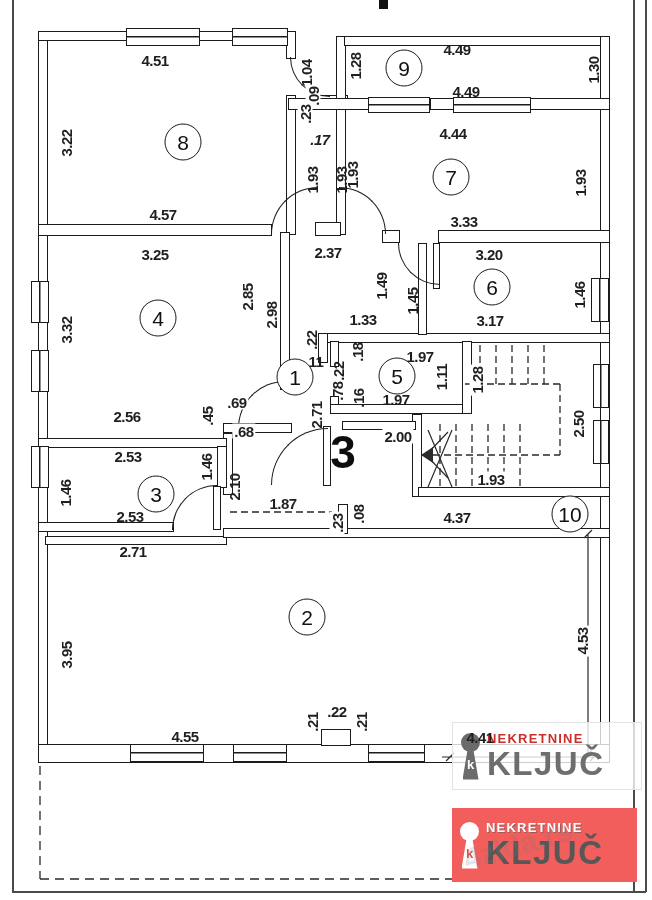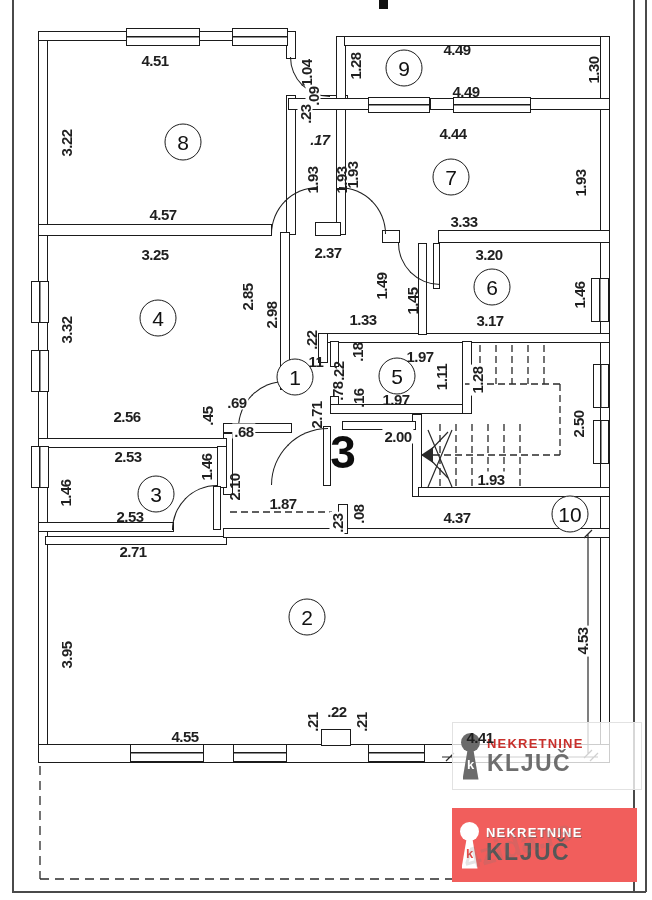--- a/index.html
+++ b/index.html
@@ -27,21 +27,21 @@
   
   .badge{position:absolute;box-sizing:border-box;display:flex;align-items:center;gap:7px;padding:6px 8px;}
   .badge1{left:452px;top:722px;width:190px;height:68px;background:rgba(255,255,255,0.78);border:1px solid #e2e2e2;}
   .badge2{left:452px;top:808px;width:185px;height:74px;}
   .keyicon{flex:0 0 auto;display:flex;flex-direction:column;align-items:center;}
   .keyhead{width:19px;height:19px;border-radius:50%;}
   .keybody{width:16px;height:30px;margin-top:-2px;clip-path:polygon(32% 0,68% 0,100% 100%,0 100%);
            display:flex;align-items:center;justify-content:center;font-size:13px;font-weight:800;}
   .btxt{display:flex;flex-direction:column;line-height:1;}
   .bnek{font-size:13px;font-weight:800;letter-spacing:1.2px;}
-  .bkljuc{font-size:23px;font-weight:800;letter-spacing:1.5px;margin-top:2px;}
+  .bkljuc{font-size:33px;font-weight:800;letter-spacing:1.5px;margin-top:2px;}
   .wm{position:absolute;transform:rotate(-16deg);font-size:30px;font-weight:800;
       color:rgba(120,120,120,0.20);pointer-events:none;white-space:nowrap;}
 </style>
 </head>
 <body>
 
 <div id="plan">
 
   <div class="frame" style="left:12px;top:0;width:1.5px;height:893px;"></div>
   <div class="frame" style="left:12px;top:891px;width:634px;height:1.5px;"></div>

